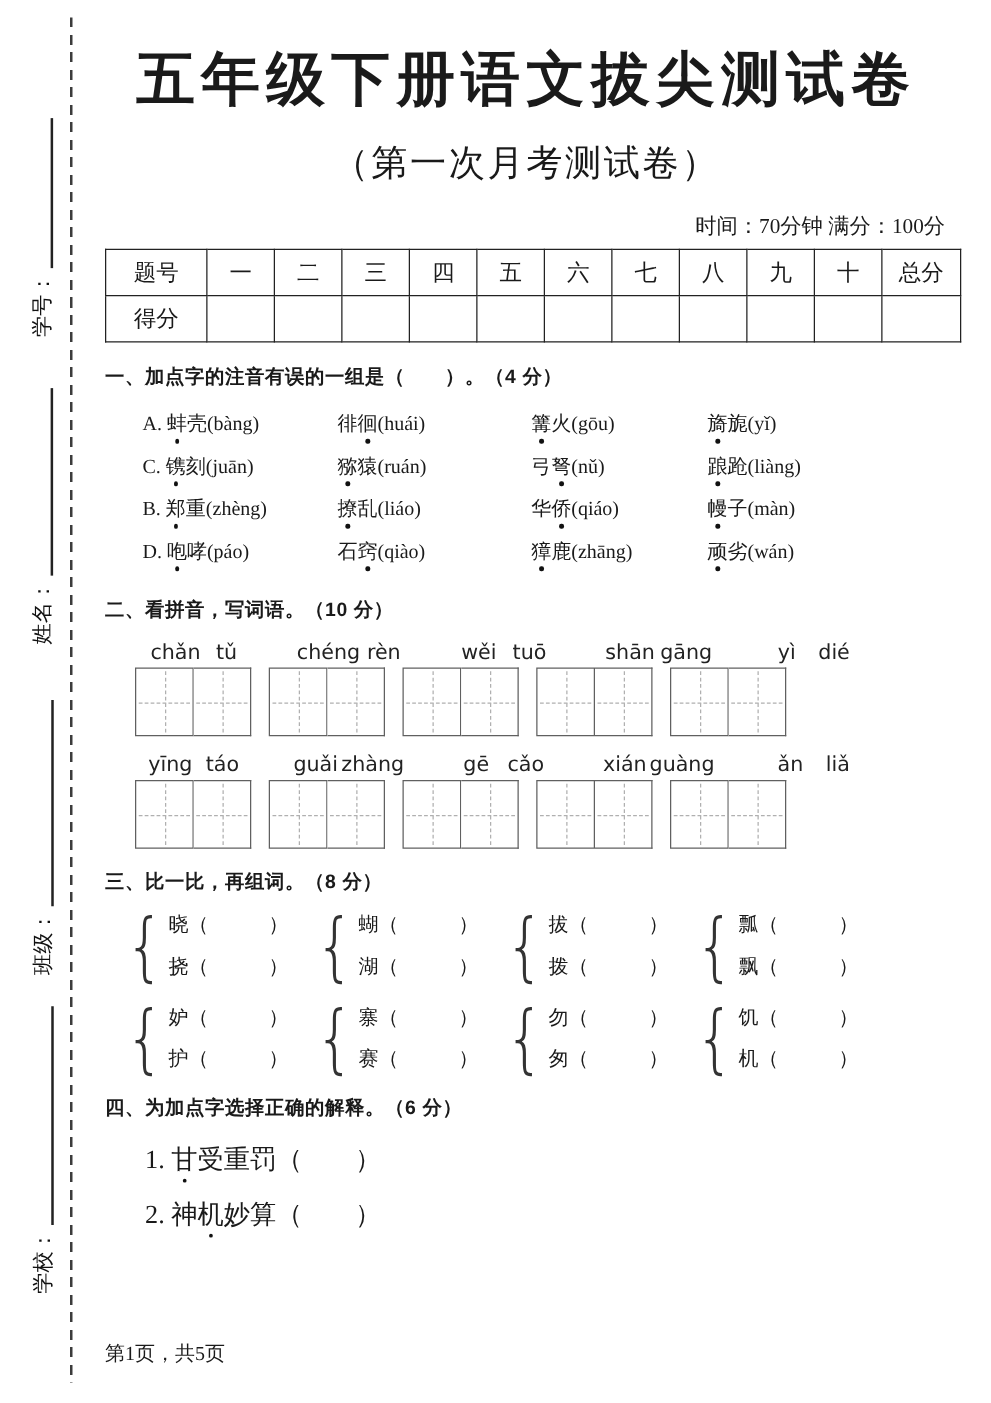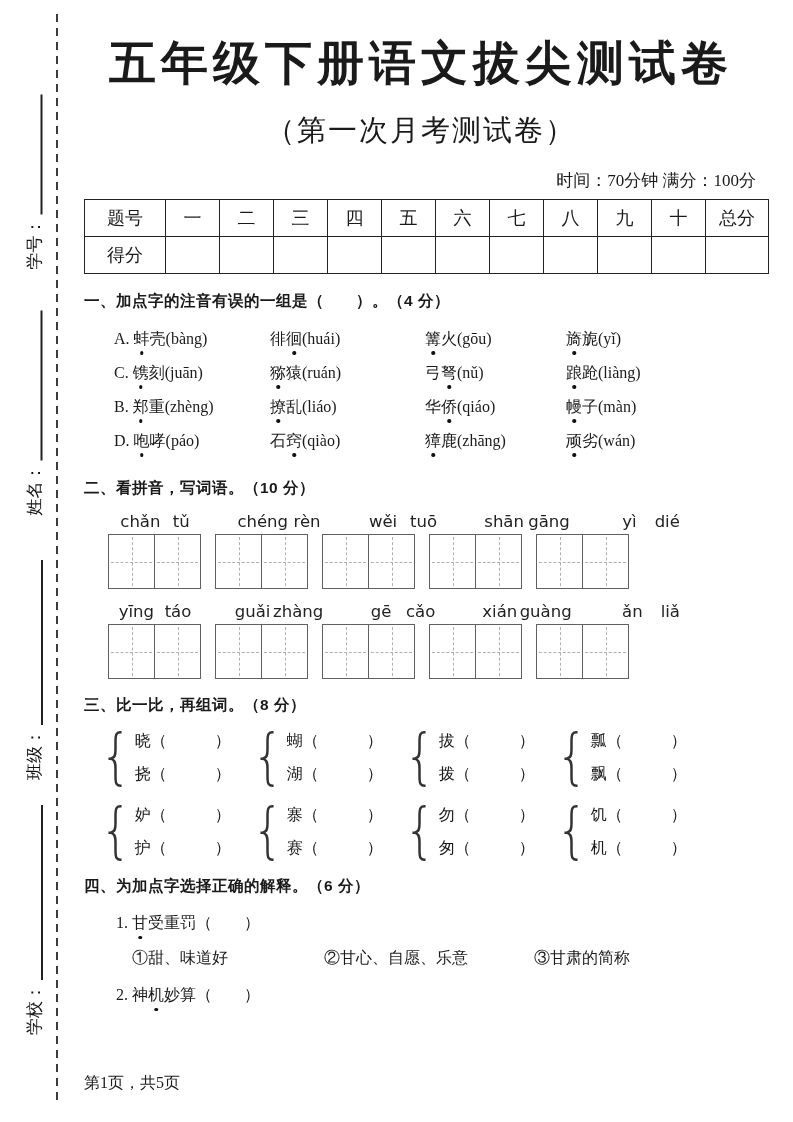--- a/index.html
+++ b/index.html
@@ -64,21 +64,21 @@
   
   .pair-row{display:flex;margin-left:16px;margin-top:8px;}
   .pair-group{width:152px;display:flex;align-items:center;}
   .brace{
     font-family:"DejaVu Sans",sans-serif;font-size:50px;font-weight:100;color:#333;
     line-height:1;transform:scaleY(1.2);margin-right:3px;
   }
   .pair-col{display:flex;flex-direction:column;}
   .pair-line{font-size:16px;line-height:33px;white-space:pre;}
   
-  .q4-item{margin-left:32px;margin-top:16px;font-size:16px;white-space:pre;}
+  .q4-item{margin-left:32px;margin-top:16px;font-size:21px;white-space:pre;}
   .q4-choices{display:flex;margin-left:48px;margin-top:14px;font-size:16px;}
   .q4-choices span:nth-child(1){width:192px;}
   .q4-choices span:nth-child(2){width:210px;}
   .footer{position:absolute;left:84px;width:674px;bottom:28px;font-size:16px;}
 </style>
 </head>
 <body>
 
 <div class="binding-line"></div>
 
@@ -297,22 +297,17 @@
             <div class="pair-line">饥（　　　）</div>
             <div class="pair-line">机（　　　）</div>
           </div>
         </div>
       </div>
     </div>
 
   <div class="sec-h sec4-h">四、为加点字选择正确的解释。（6 分）</div>
   <div id="s4-items">
       <div class="q4-item"><span>1. </span><span class="dot-char">甘</span><span>受重罚（　　）</span></div>
-      <div class="q4-choices">
-        <span>①甜、味道好</span>
-        <span>②甘心、自愿、乐意</span>
-        <span>③甘肃的简称</span>
-      </div>
       <div class="q4-item"><span>2. </span><span>神</span><span class="dot-char">机</span><span>妙算（　　）</span></div>
     </div>
 </div>
 
 <div class="footer">第1页，共5页</div>
 
 </body></html>

